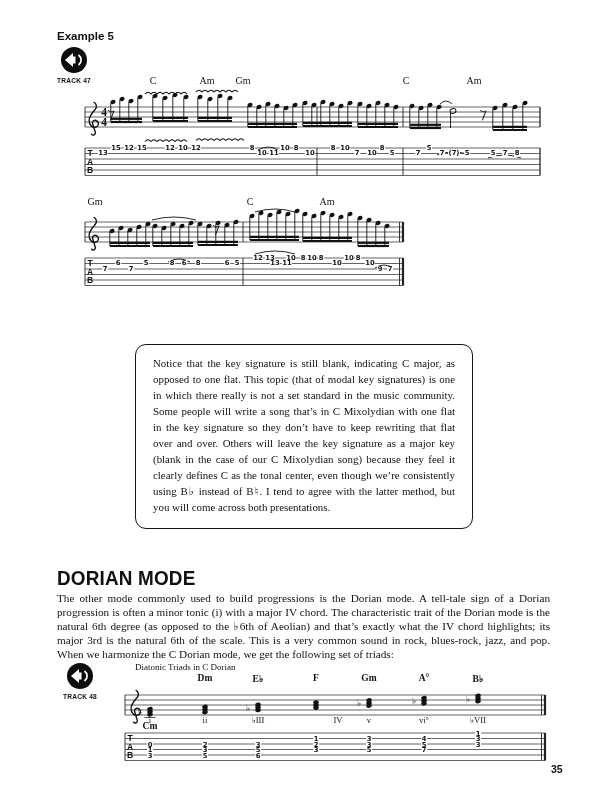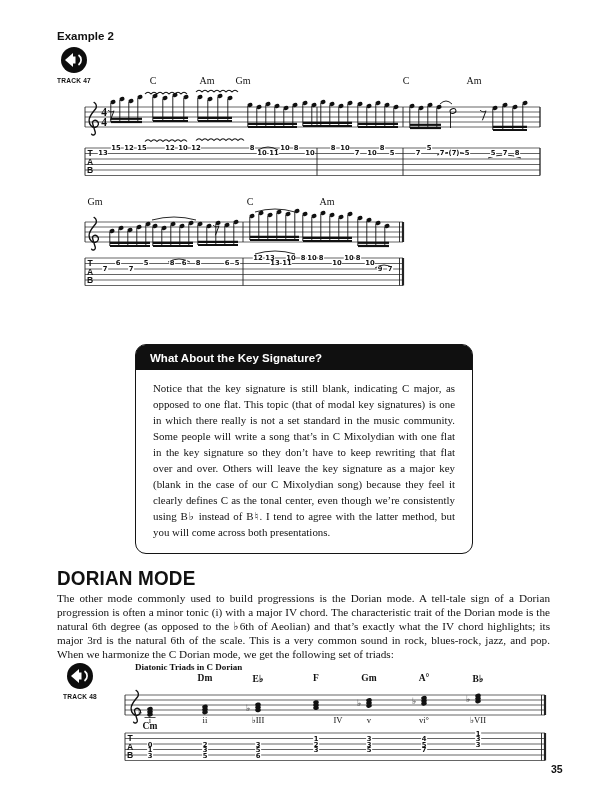--- a/index.html
+++ b/index.html
@@ -9,21 +9,21 @@
   .ctr{transform:translateX(-50%);}
   .ex-label{font-family:"Liberation Sans",sans-serif;font-weight:bold;font-size:11.5px;}
   .track-label{font-family:"Liberation Sans",sans-serif;font-weight:bold;font-size:6.6px;letter-spacing:.2px;}
   .chord{font-size:10px;white-space:nowrap;}
   .chord-sm{font-size:9.5px;font-weight:bold;white-space:nowrap;}
   .tabnum{font-family:"DejaVu Sans",sans-serif;font-weight:bold;font-size:6.8px;line-height:7px;
           background:#fff;padding:0 .5px;white-space:nowrap;}
   .tabletter{font-family:"Liberation Sans",sans-serif;font-weight:bold;font-size:8.6px;line-height:8px;}
   .timesig{font-weight:bold;font-size:11.5px;line-height:10px;}
   .numeral{font-size:8.6px;white-space:nowrap;}
-  .mus-title{font-weight:bold;font-size:9px;white-space:nowrap;text-align:center;}
+  .mus-title{font-weight:normal;font-size:9px;white-space:nowrap;text-align:center;}
   .accid{font-size:9px;line-height:8px;}
   .callout{position:absolute;left:135px;top:344px;width:336px;border:1.5px solid #141414;
            border-radius:11px;background:#fff;}
   .callout-header{background:#101010;color:#fff;border-radius:9px 9px 0 0;height:25px;
                   display:flex;align-items:center;padding-left:14px;
                   font-family:"Liberation Sans",sans-serif;font-weight:bold;font-size:11.5px;}
   .callout-body{padding:10px 17px 13px 17px;font-size:10.9px;line-height:16px;text-align:justify;}
   .section-heading{position:absolute;left:57px;top:566px;margin:0;
                    font-family:"Liberation Sans",sans-serif;font-weight:bold;font-size:21px;
                    transform:scaleX(.9);transform-origin:left;letter-spacing:.2px;}
@@ -32,21 +32,21 @@
   .page-num{position:absolute;left:551px;top:763px;font-family:"Liberation Sans",sans-serif;
             font-weight:bold;font-size:10.5px;}
   svg{display:block;}
   #music-layer{position:absolute;left:0;top:0;pointer-events:none;}
 </style>
 </head>
 <body>
 
 <div class="page">
 
-  <div class="abs ex-label" style="left:57px;top:30px;">Example 2</div>
+  <div class="abs ex-label" style="left:57px;top:30px;">Example 5</div>
 
   <div class="abs" style="left:56px;top:46px;width:36px;">
     <svg width="36" height="30" viewBox="0 0 36 30">
       <circle cx="18" cy="14" r="13" fill="#0d0d0d"></circle>
       <polygon points="9,14 17,7 17,21" fill="#fff"></polygon>
       <rect x="15" y="10.5" width="4.5" height="7" fill="#fff"></rect>
       <path d="M22.5 9 C26 11.5 26 16.5 22.5 19" stroke="#fff" stroke-width="1.7" fill="none"></path>
     </svg>
     <div class="track-label" style="text-align:center;margin-top:1px;">TRACK 47</div>
   </div>
@@ -432,21 +432,20 @@
       <div class="abs tabnum ctr" style="left: 424px; top: 747px;">7</div>
       <div class="abs chord-sm ctr" style="left: 478px; top: 673px;">B♭</div>
       <div class="abs numeral ctr" style="left: 478px; top: 715px;">♭VII</div>
       <div class="abs accid ctr" style="left: 468px; top: 694.8px;">♭</div>
       <div class="abs tabnum ctr" style="left: 478px; top: 730.5px;">1</div>
       <div class="abs tabnum ctr" style="left: 478px; top: 736px;">3</div>
       <div class="abs tabnum ctr" style="left: 478px; top: 741.5px;">3</div>
     </div>
 
   <div class="callout">
-    <div class="callout-header">What About the Key Signature?</div>
     <div class="callout-body">Notice that the key signature is still blank, indicating C major, as opposed to one flat. This topic (that of modal key signatures) is one in which there really is not a set standard in the music community. Some people will write a song that’s in C Mixolydian with one flat in the key signature so they don’t have to keep rewriting that flat over and over. Others will leave the key signature as a major key (blank in the case of our C Mixolydian song) because they feel it clearly defines C as the tonal center, even though we’re consistently using B♭ instead of B♮. I tend to agree with the latter method, but you will come across both presentations.</div>
   </div>
 
   <h1 class="section-heading">DORIAN MODE</h1>
   <p class="section-paragraph">The other mode commonly used to build progressions is the Dorian mode. A tell-tale sign of a Dorian progression is often a minor tonic (i) with a major IV chord. The characteristic trait of the Dorian mode is the natural 6th degree (as opposed to the ♭6th of Aeolian) and that’s exactly what the IV chord highlights; its major 3rd is the natural 6th of the scale. This is a very common sound in rock, blues-rock, jazz, and pop. When we harmonize the C Dorian mode, we get the following set of triads:</p>
 
   <div class="abs mus-title" style="left:135px;top:662px;">Diatonic Triads in C Dorian</div>
 
   <div class="page-num">35</div>
 </div>

